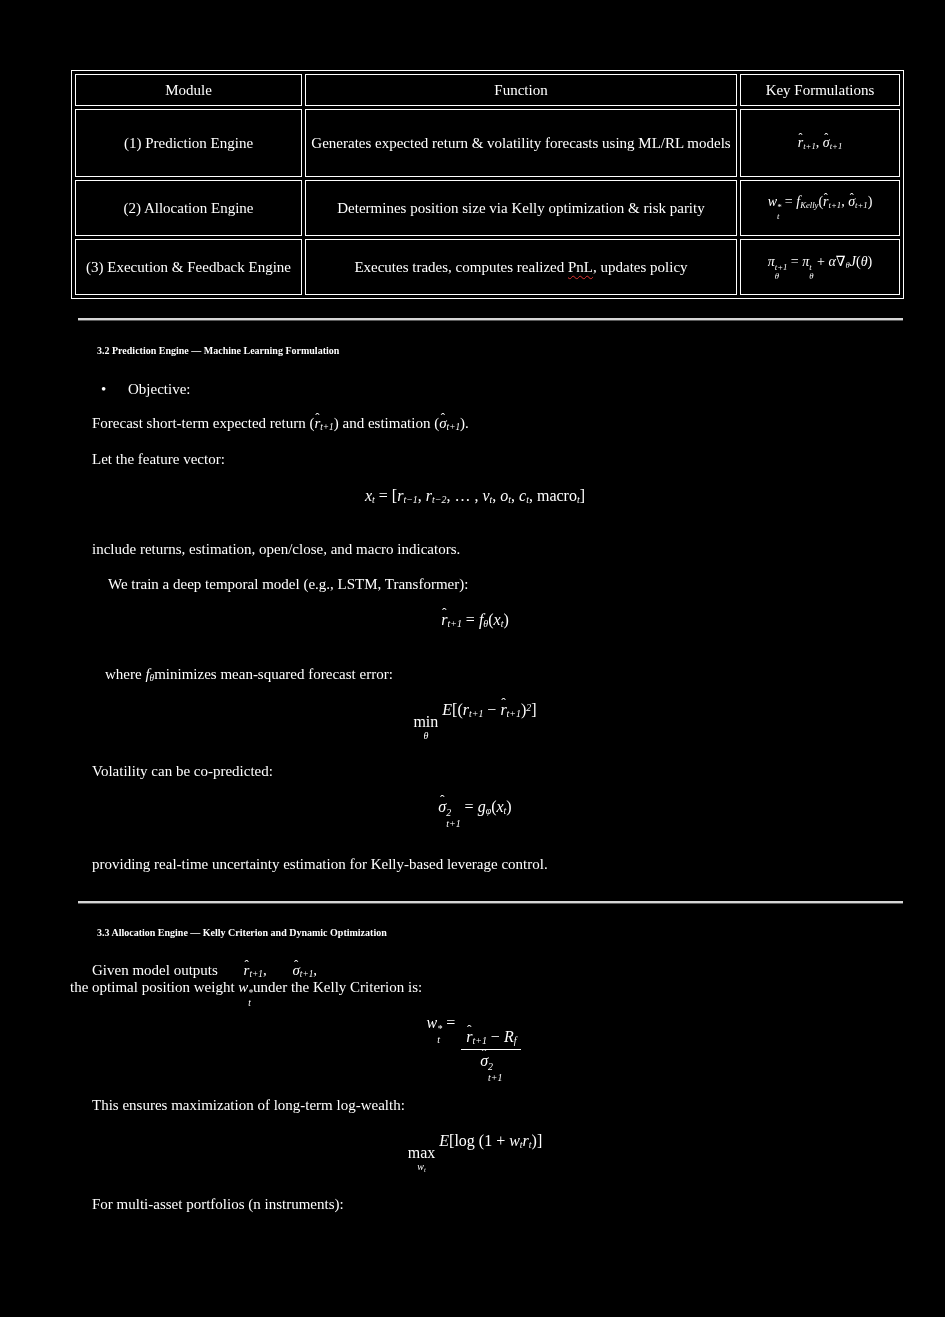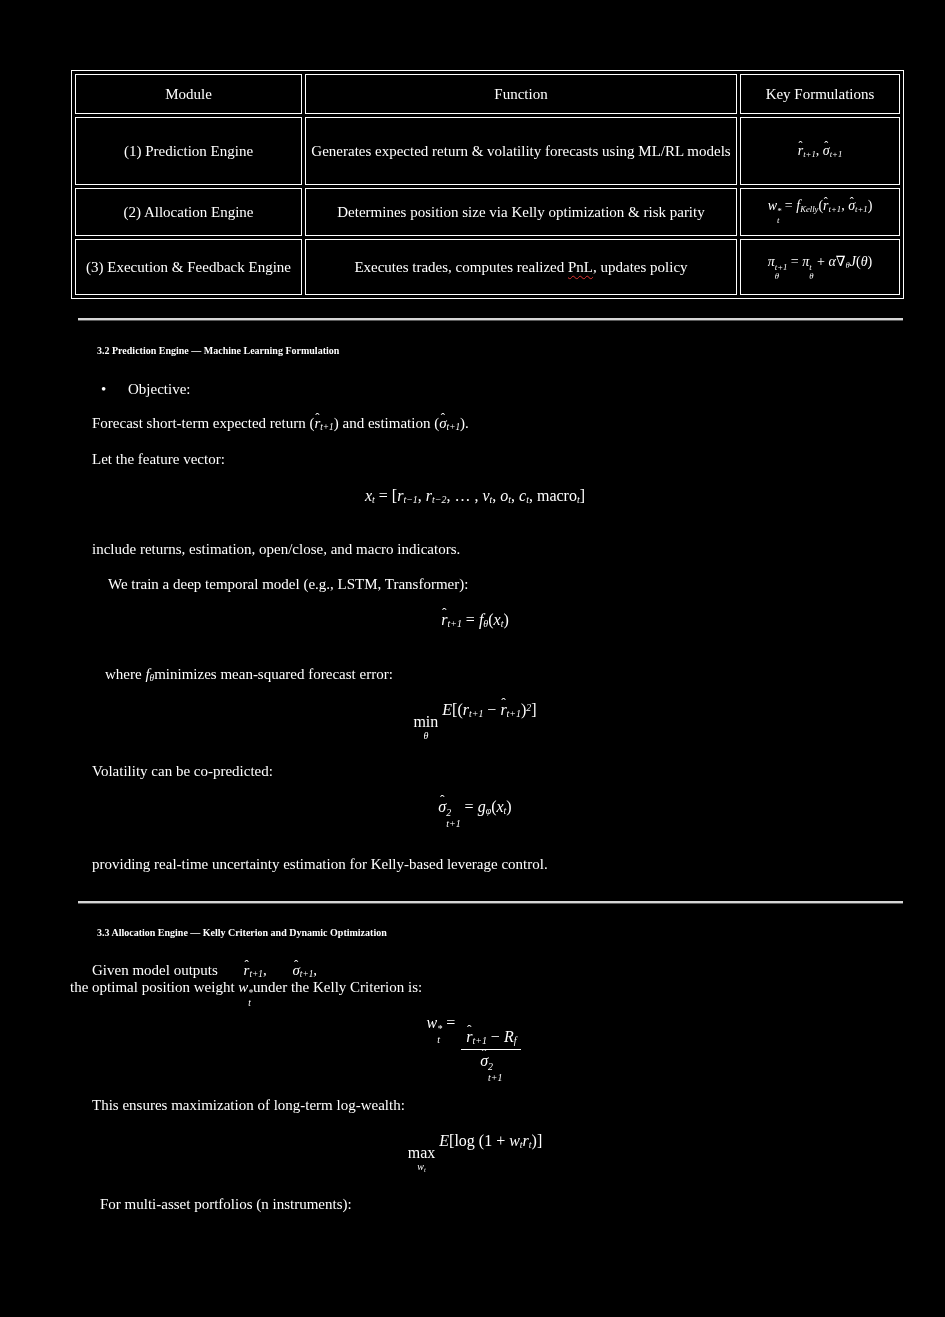--- a/index.html
+++ b/index.html
@@ -10,23 +10,23 @@
   .abs{position:absolute;}
   
   table.arch{
     border-collapse:separate;border-spacing:3px;background:#000;
     border:1px solid #fff;table-layout:fixed;
   }
   table.arch th,table.arch td{
     border:1px solid #fff;text-align:center;vertical-align:middle;
     padding:2px 5px;overflow:hidden;font-weight:normal;
   }
-  table.arch tr.hdr{height:40px;}
+  table.arch tr.hdr{height:32px;}
   table.arch tr.r1{height:68px;}
-  table.arch tr.r2{height:48px;border-radius:16px;}
+  table.arch tr.r2{height:56px;border-radius:16px;}
   table.arch tr.r3{height:56px;}
   td.keycell{white-space:nowrap;font-size:14px;padding:2px 1px;}
   .squiggle{
     text-decoration-line:underline;text-decoration-style:wavy;
     text-decoration-color:#e03330;text-decoration-thickness:1px;text-underline-offset:3px;
   }
   
   .hrule{height:2px;background:#d6d6d6;border-bottom:1px solid #5a5a5a;}
   .heading{font-weight:bold;font-size:10px;white-space:nowrap;}
   .para{white-space:nowrap;}
@@ -157,15 +157,15 @@
             </span></span></span>
       </span></div>
 
   <div class="abs para" style="top:1097px;left:92px;">This ensures maximization of long-term log-wealth:</div>
 
   <div class="abs eq" style="top:1131px;"><span class="lim">
         <span class="limtop"><span class="rm">max</span></span>
         <span class="limunder"><span class="it">w<span class="sb">t</span></span></span>
       </span><span class="rm"> </span><span class="it">E</span><span class="rm">[log (1 + </span><span class="it">w<span class="sb">t</span></span><span class="it">r<span class="sb">t</span></span><span class="rm">)]</span></div>
 
-  <div class="abs para" style="top:1196px;left:92px;margin-left:8px;">For multi-asset portfolios (n instruments):</div>
+  <div class="abs para" style="top:1196px;left:92px;">For multi-asset portfolios (n instruments):</div>
 
 </div>
 
 </body></html>

